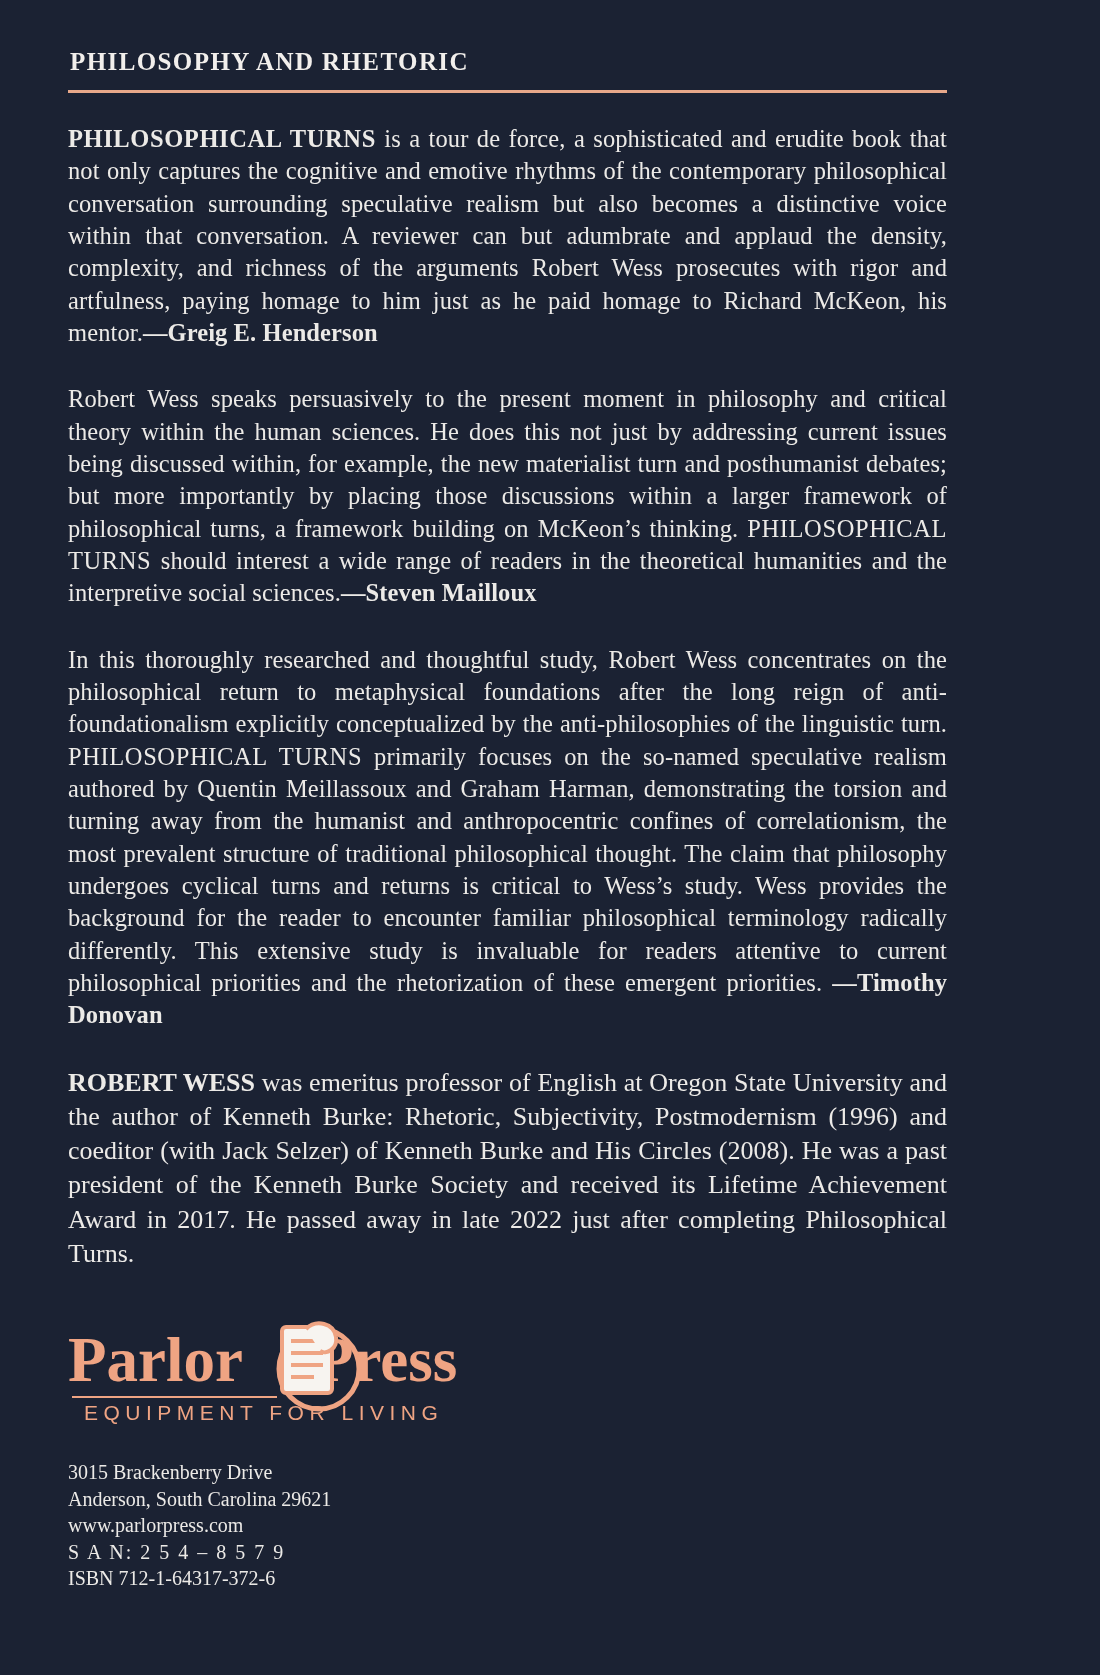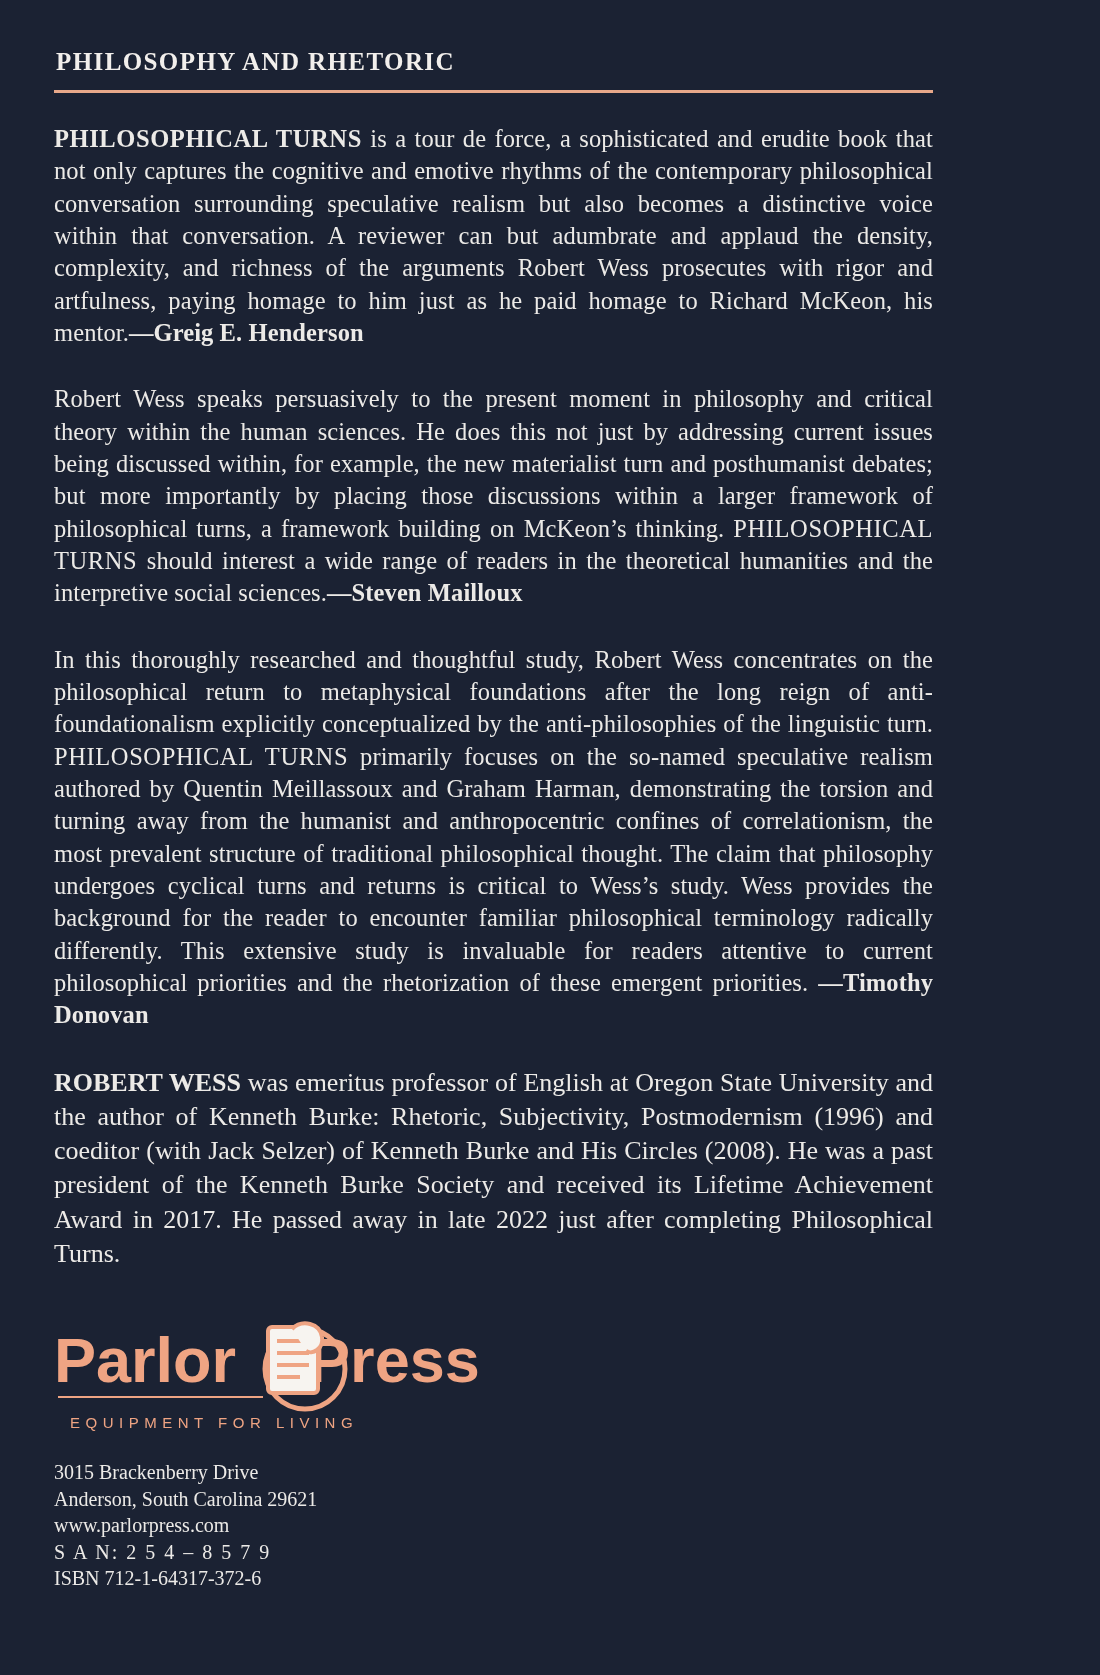--- a/index.html
+++ b/index.html
@@ -13,21 +13,21 @@
     font-family: "Liberation Serif", serif;
     color: #e9e6e2;
     overflow: hidden;
   }
   .page {
     position: relative;
     width: 1100px;
     height: 1675px;
     background: #1b2233;
     box-sizing: border-box;
-    padding: 48px 68px 0 54px;
+    padding: 48px 68px 0 68px;
   }
   .series-title {
     font-family: "Liberation Serif", serif;
     font-size: 25px;
     letter-spacing: 1.4px;
     font-weight: 600;
     color: #f2efec;
     margin: 0 0 14px 2px;
   }
   .rule {
@@ -64,35 +64,35 @@
   }
 
   
   .logo-block {
     margin-top: 58px;
     width: 879px;
     position: relative;
     height: 108px;
   }
   .logo-word {
-    font-family: Liberation Sans, sans-serif;
+    font-family: Liberation Serif, serif;
     font-size: 63px;
     font-weight: 700;
     color: #efa483;
     letter-spacing: 0px;
     line-height: 1;
     display: flex;
   }
   .logo-word .cap { font-size: 63px; }
   .logo-tag {
     font-family: "Liberation Sans", sans-serif;
-    font-size: 15px;
+    font-size: 21px;
     letter-spacing: 5.5px;
     color: #efa483;
-    margin-top: 16px;
+    margin-top: 3px;
     margin-left: 16px;
   }
   .logo-rule {
     height: 2px;
     background: #efa483;
     width: 205px;
     margin-top: 4px;
     margin-left: 4px;
   }
   .logo-mark {

